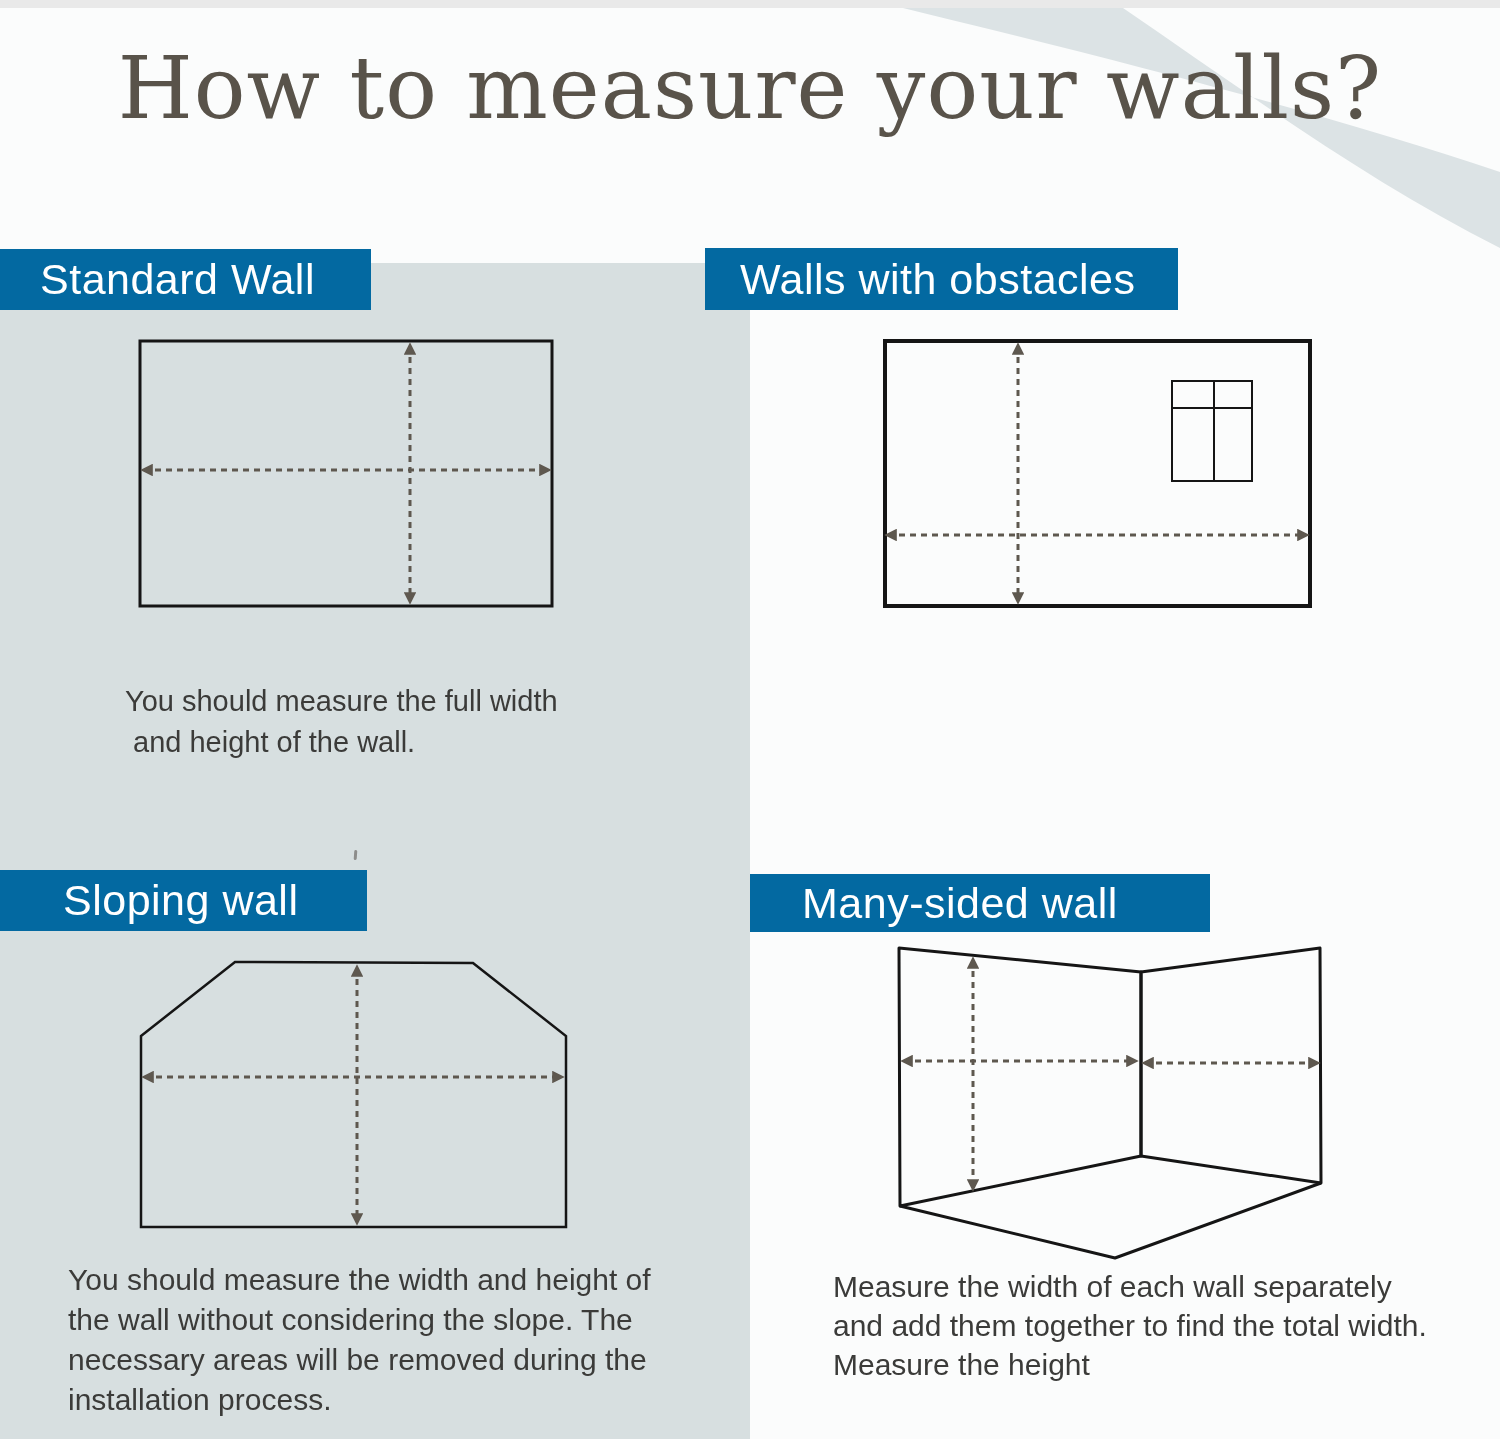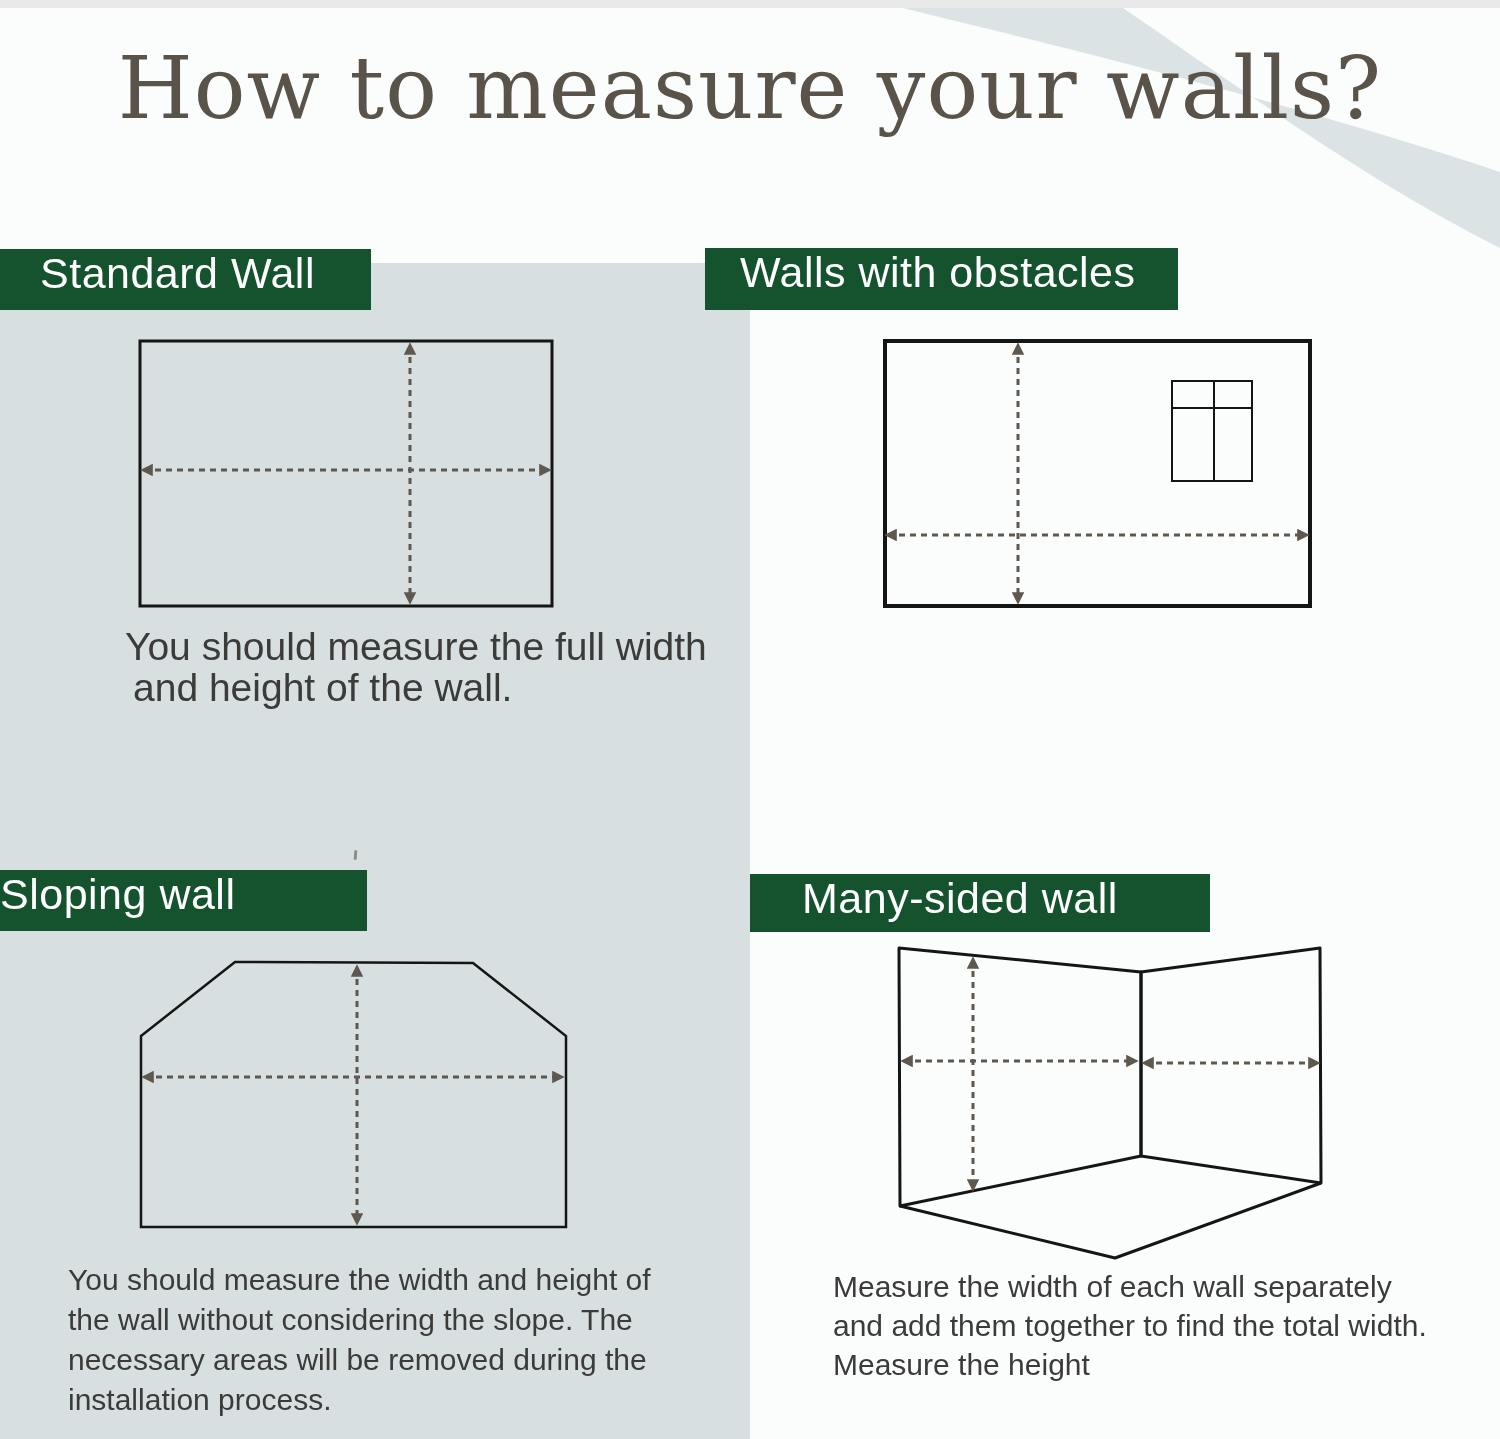--- a/index.html
+++ b/index.html
@@ -20,46 +20,46 @@
     position:absolute;left:0;top:30px;width:1500px;
     text-align:center;
     font-family:"DejaVu Serif", serif;
     font-size:86px;
     color:#59534a;
     letter-spacing:1px;
     white-space:nowrap;
   }
   .section-header{
     position:absolute;
-    background:#14532d;
+    background:#0369a1;
     color:#ffffff;
-    display:flex;align-items:flex-start;
+    display:flex;align-items:center;
     font-size:43px;
     letter-spacing:0.5px;
     white-space:nowrap;
   }
   .hdr-standard{left:0;top:241px;width:371px;height:61px;padding-left:40px;box-sizing:border-box;}
   .hdr-obstacles{left:705px;top:240px;width:473px;height:62px;padding-left:35px;box-sizing:border-box;}
-  .hdr-sloping{left:0;top:862px;width:367px;height:61px;box-sizing:border-box;}
+  .hdr-sloping{left:0;top:862px;width:367px;height:61px;padding-left:63px;box-sizing:border-box;}
   .hdr-many{left:750px;top:866px;width:460px;height:58px;padding-left:52px;box-sizing:border-box;}
   .diagram{position:absolute;}
   .d-standard{left:128px;top:321px;}
   .d-obstacles{left:873px;top:321px;}
   .d-sloping{left:129px;top:942px;}
   .d-many{left:887px;top:928px;}
   .outline{fill:none;stroke:#151515;}
   .arrow{fill:none;stroke:#5e584f;stroke-width:3;stroke-dasharray:6 5;
          marker-start:url(#ah);marker-end:url(#ah);}
   .desc{
     position:absolute;
     color:#3b3b39;
     font-size:30px;
   }
   .desc .line{white-space:nowrap;}
-  .desc-standard{left:125px;top:618px;font-size:39px;line-height:41px;}
+  .desc-standard{left:125px;top:673px;font-size:29px;line-height:41px;}
   .desc-standard .line:nth-child(2){margin-left:8px;}
   .desc-obstacles{left:810px;top:642px;line-height:45px;}
   .desc-sloping{left:68px;top:1252px;line-height:40px;}
   .desc-many{left:833px;top:1259px;line-height:39px;}
   .stray-mark{
     position:absolute;left:354px;top:842px;width:3px;height:10px;
     background:#8d8d8b;border-radius:2px;transform:rotate(4deg);
   }
 </style>
 </head>

